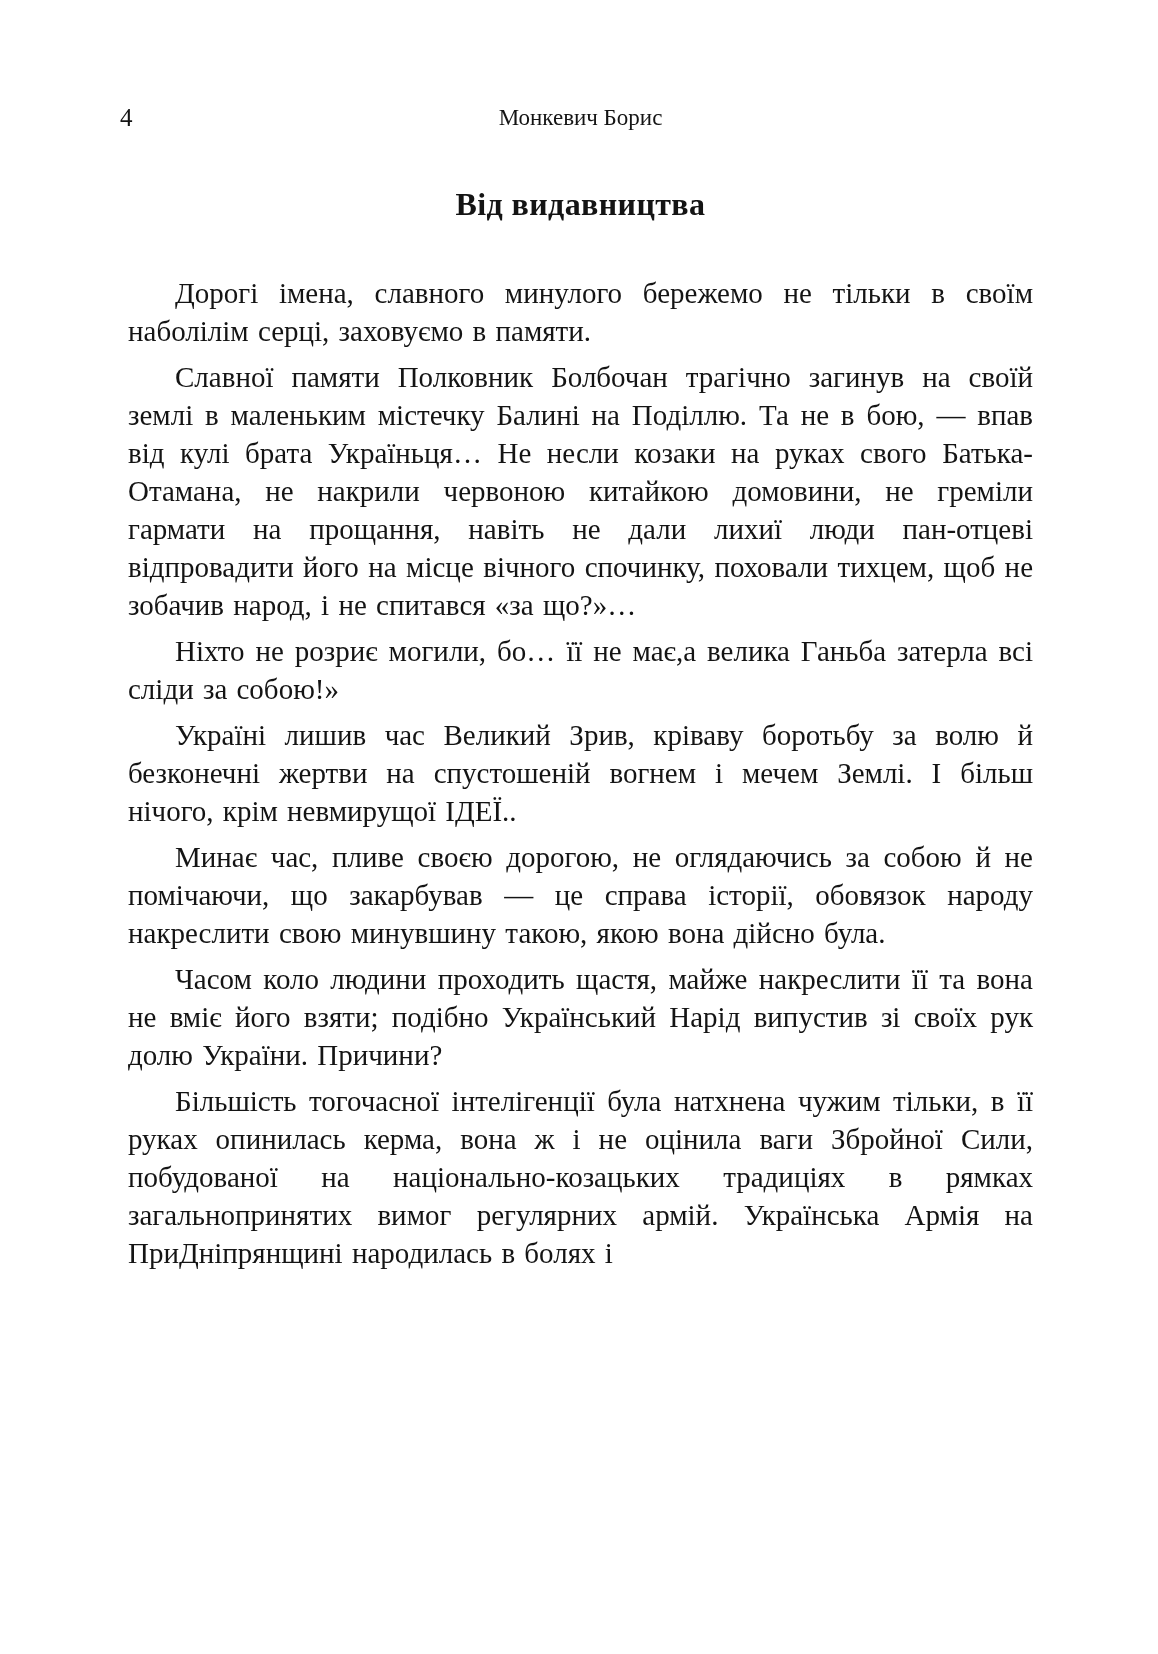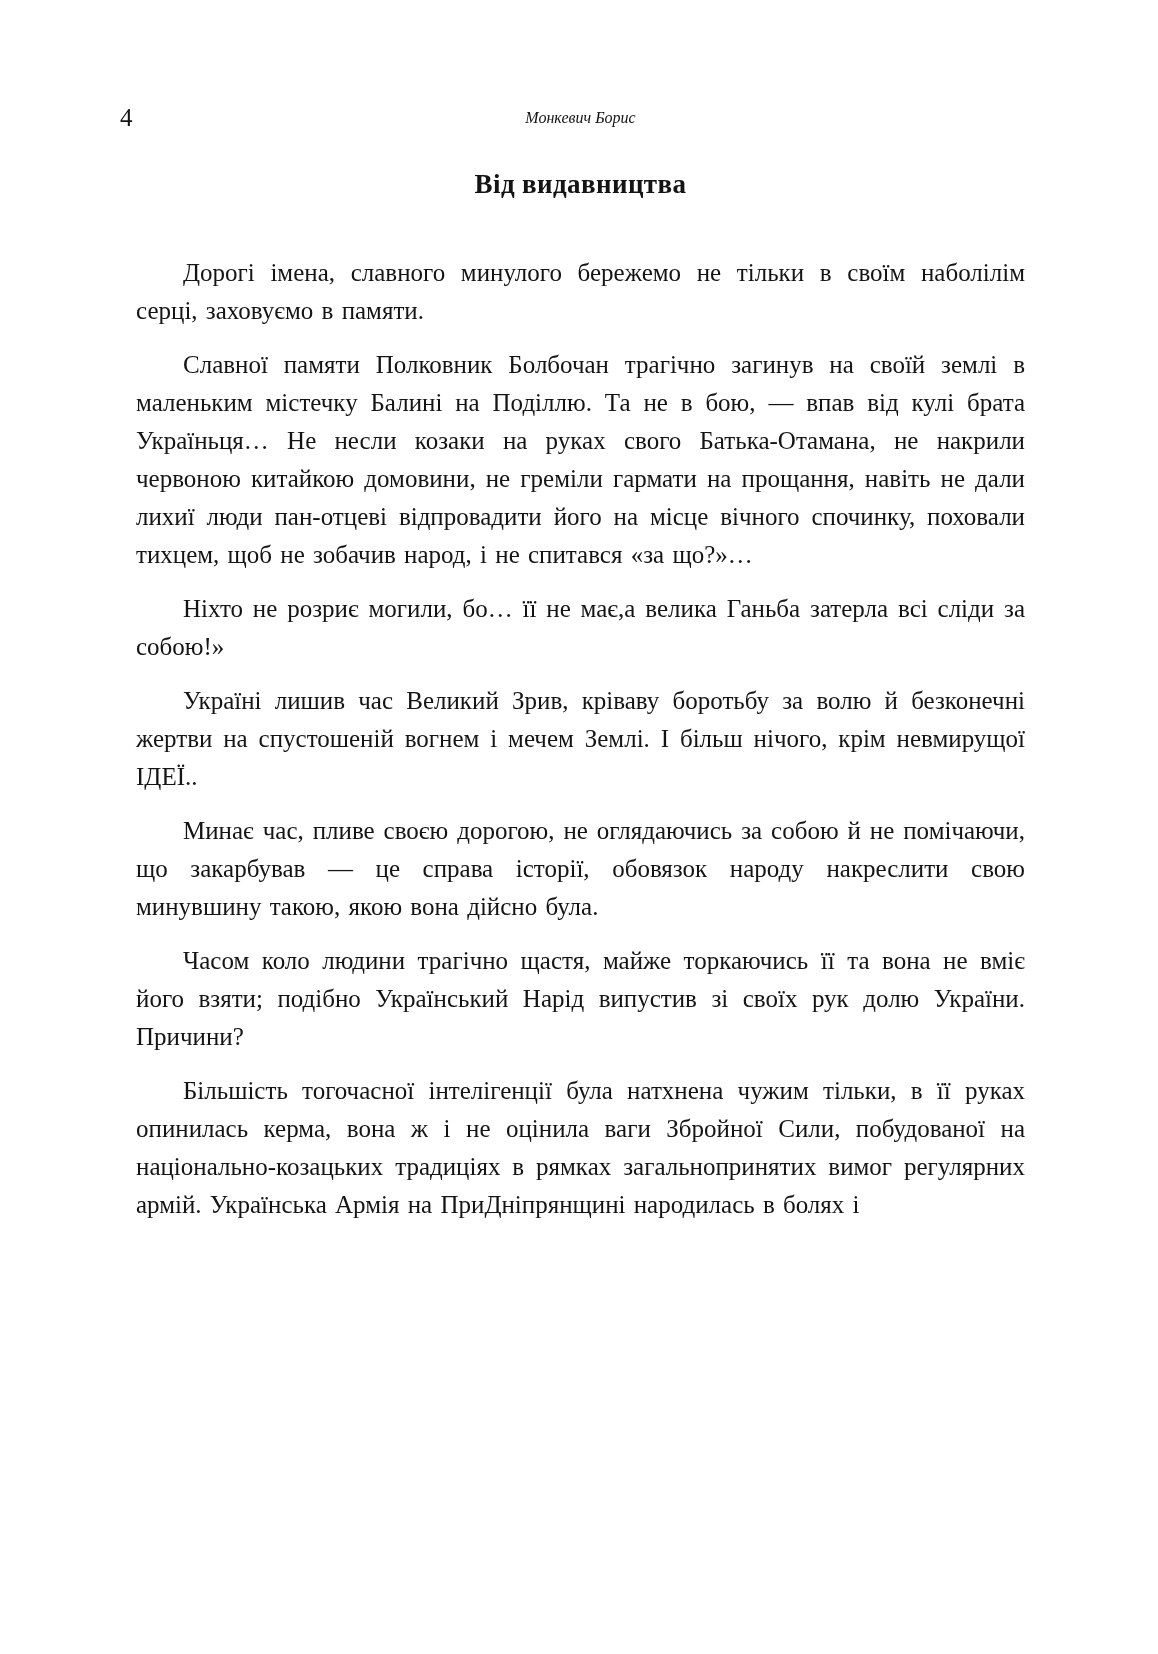--- a/index.html
+++ b/index.html
@@ -29,38 +29,37 @@
   }
   .page-number {
     position: absolute;
     left: 0;
     top: 0;
     font-size: 25px;
     line-height: 30px;
   }
   .running-head {
     text-align: center;
-    font-style: italic;
-    font-size: 16px;
+    font-size: 23px;
     line-height: 30px;
   }
   .section-title {
-    margin-top: 32px;
+    margin-top: 52px;
     text-align: center;
     font-weight: bold;
-    font-size: 27px;
+    font-size: 32px;
     letter-spacing: 0.4px;
     line-height: 30px;
   }
   .body-text {
     margin-top: 55px;
   }
   .body-text p {
-    margin: 16px;
-    font-size: 25px;
+    margin: 8px;
+    font-size: 29px;
     line-height: 38px;
     text-align: justify;
     text-indent: 47px;
     word-spacing: 2px;
   }
 </style>
 </head>
 <body>
 
 <div class="page">
@@ -72,18 +71,18 @@
     </div>
 
     <div class="section-title">Від видавництва</div>
 
     <div class="body-text">
       <p>Дорогі імена, славного минулого бережемо не тільки в своїм наболілім серці, заховуємо в памяти.</p>
       <p>Славної памяти Полковник Болбочан трагічно загинув на своїй землі в маленьким містечку Балині на Поділлю. Та не в бою, — впав від кулі брата Україньця… Не несли козаки на руках свого Батька-Отамана, не накрили червоною китайкою домовини, не греміли гармати на прощання, навіть не дали лихиї люди пан-отцеві відпровадити його на місце вічного спочинку, поховали тихцем, щоб не зобачив народ, і не спитався «за що?»…</p>
       <p>Ніхто не розриє могили, бо… її не має,а велика Ганьба затерла всі сліди за собою!»</p>
       <p>Україні лишив час Великий Зрив, кріваву боротьбу за волю й безконечні жертви на спустошеній вогнем і мечем Землі. І більш нічого, крім невмирущої ІДЕЇ..</p>
       <p>Минає час, пливе своєю дорогою, не оглядаючись за собою й не помічаючи, що закарбував — це справа історії, обовязок народу накреслити свою минувшину такою, якою вона дійсно була.</p>
-      <p>Часом коло людини трагічно щастя, майже торкаючись її та вона не вміє його взяти; подібно Український Нарід випустив зі своїх рук долю України. Причини?</p>
+      <p>Часом коло людини проходить щастя, майже накреслити її та вона не вміє його взяти; подібно Український Нарід випустив зі своїх рук долю України. Причини?</p>
       <p>Більшість тогочасної інтелігенції була натхнена чужим тільки, в її руках опинилась керма, вона ж і не оцінила ваги Збройної Сили, побудованої на національно-козацьких традиціях в рямках загальнопринятих вимог регулярних армій. Українська Армія на ПриДніпрянщині народилась в болях і</p>
     </div>
 
   </div>
 </div>
 
 </body></html>

